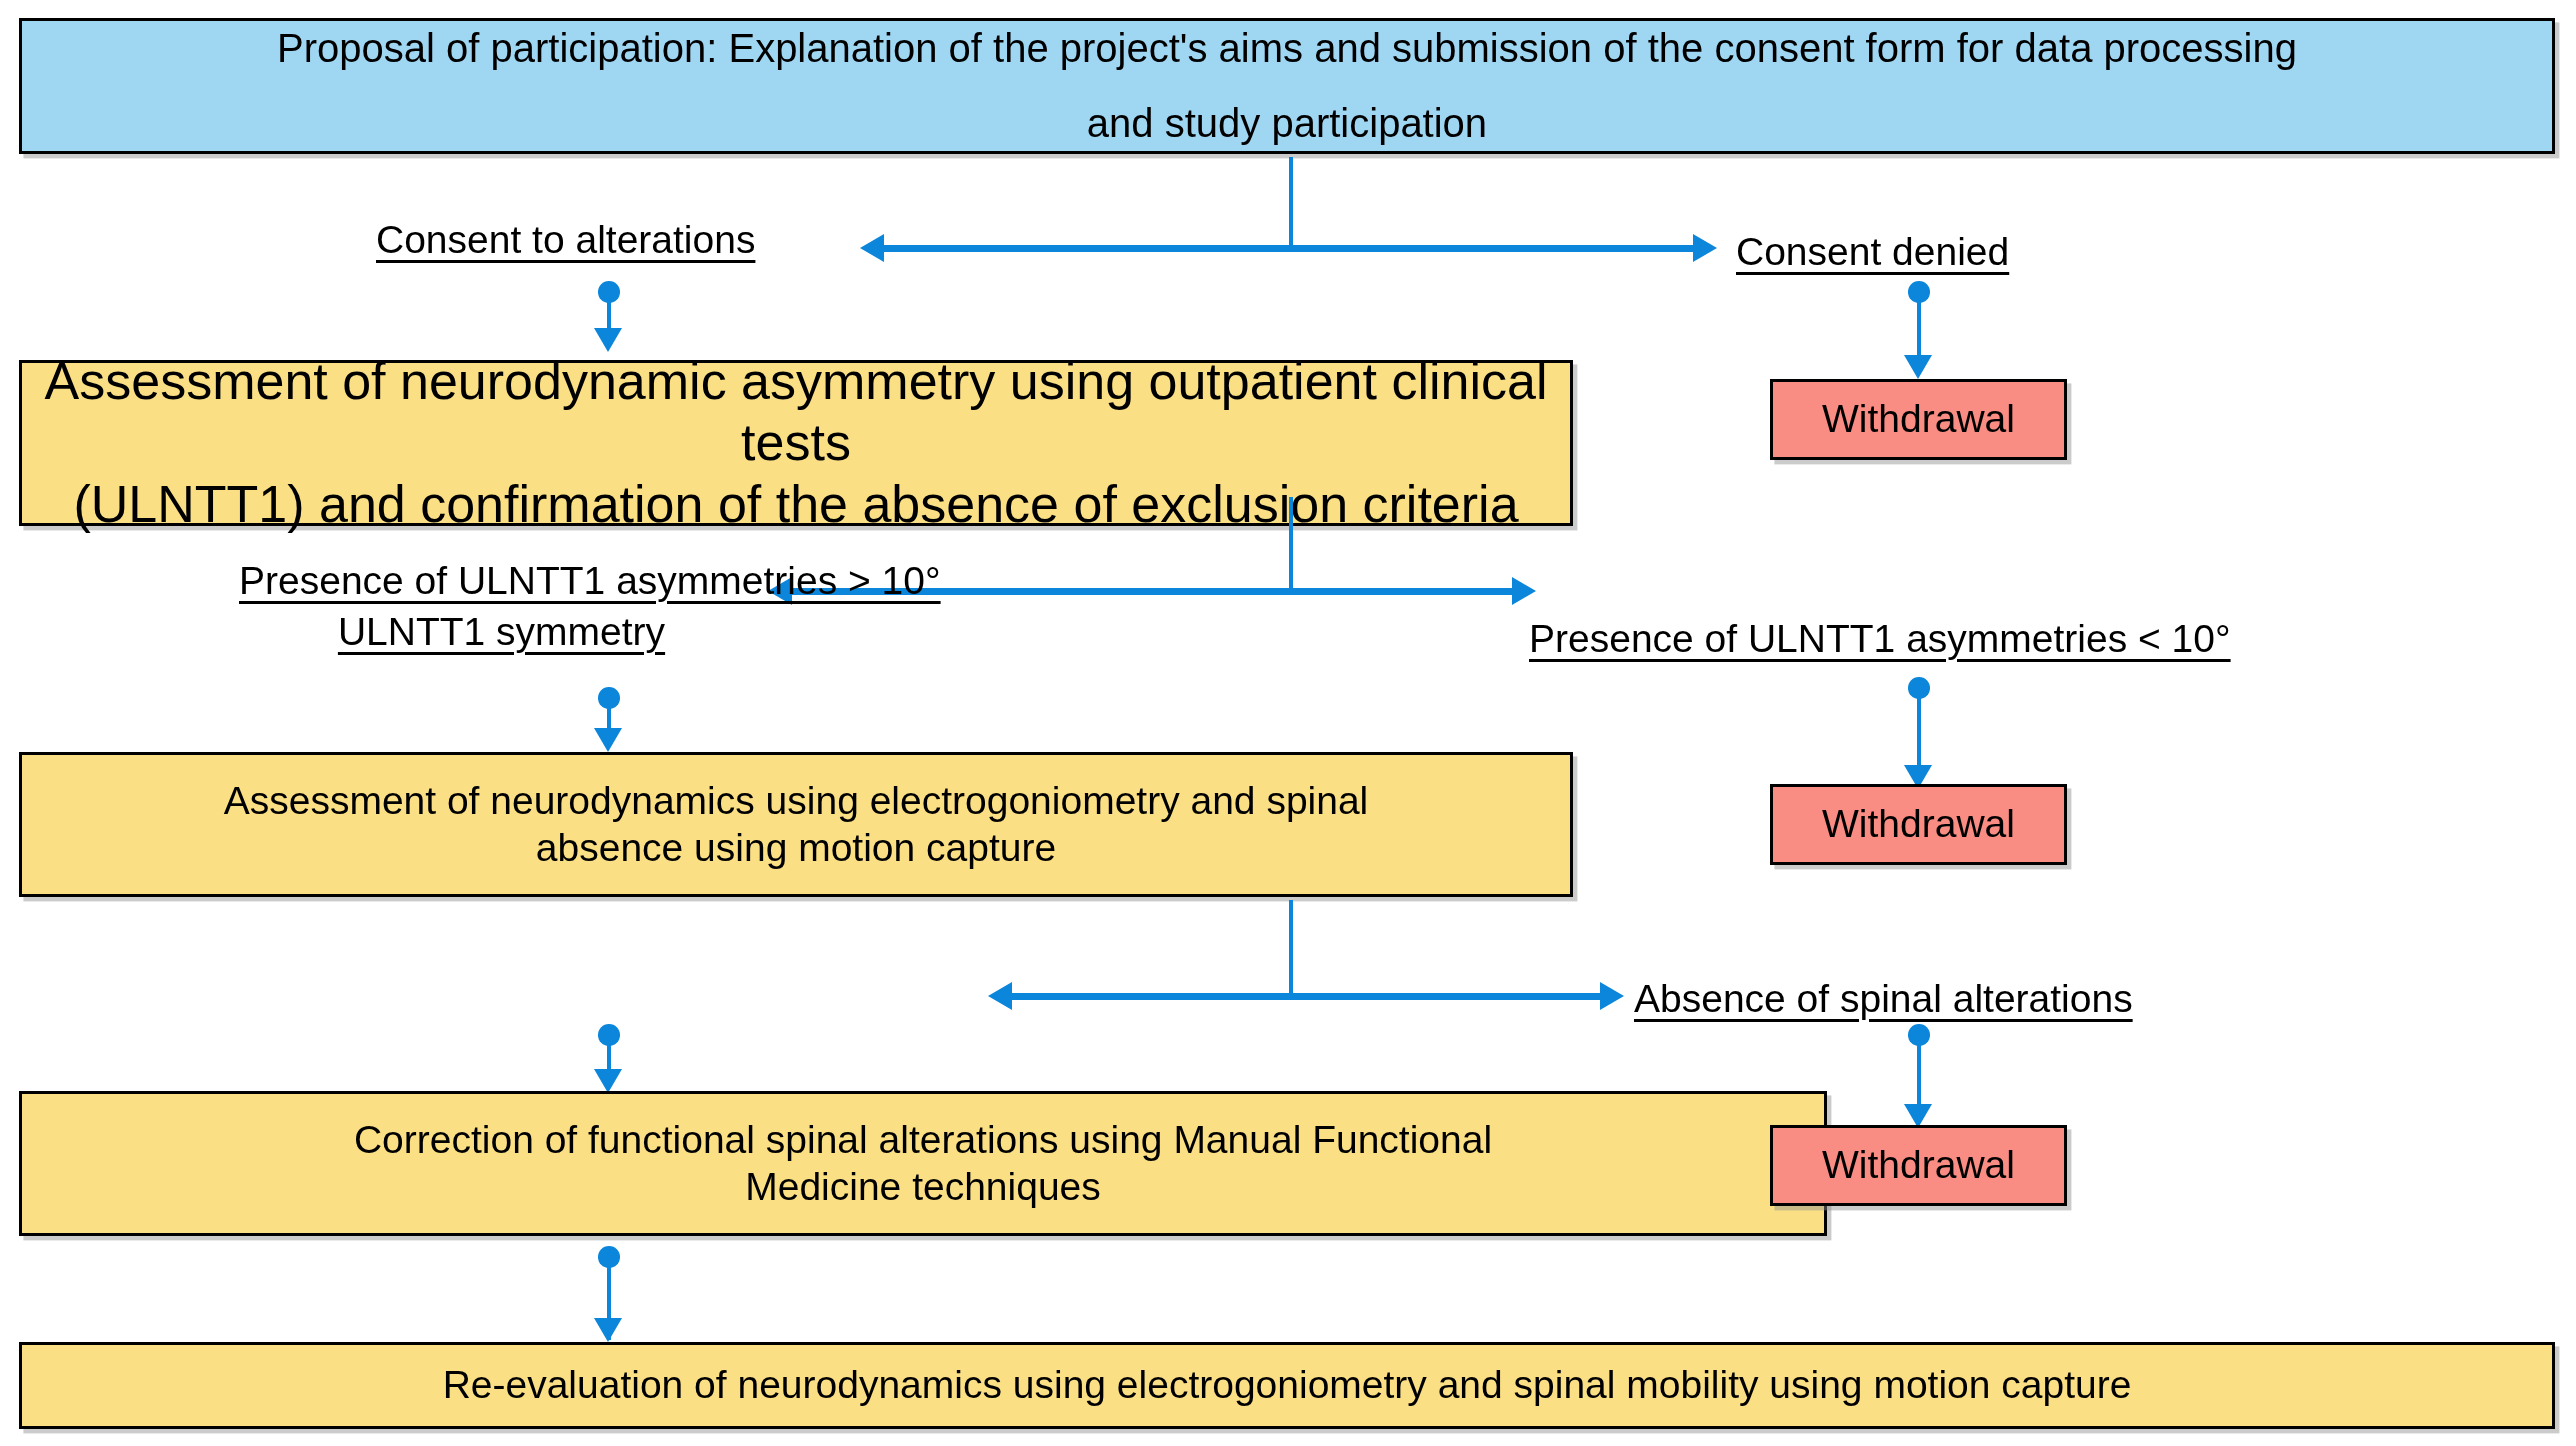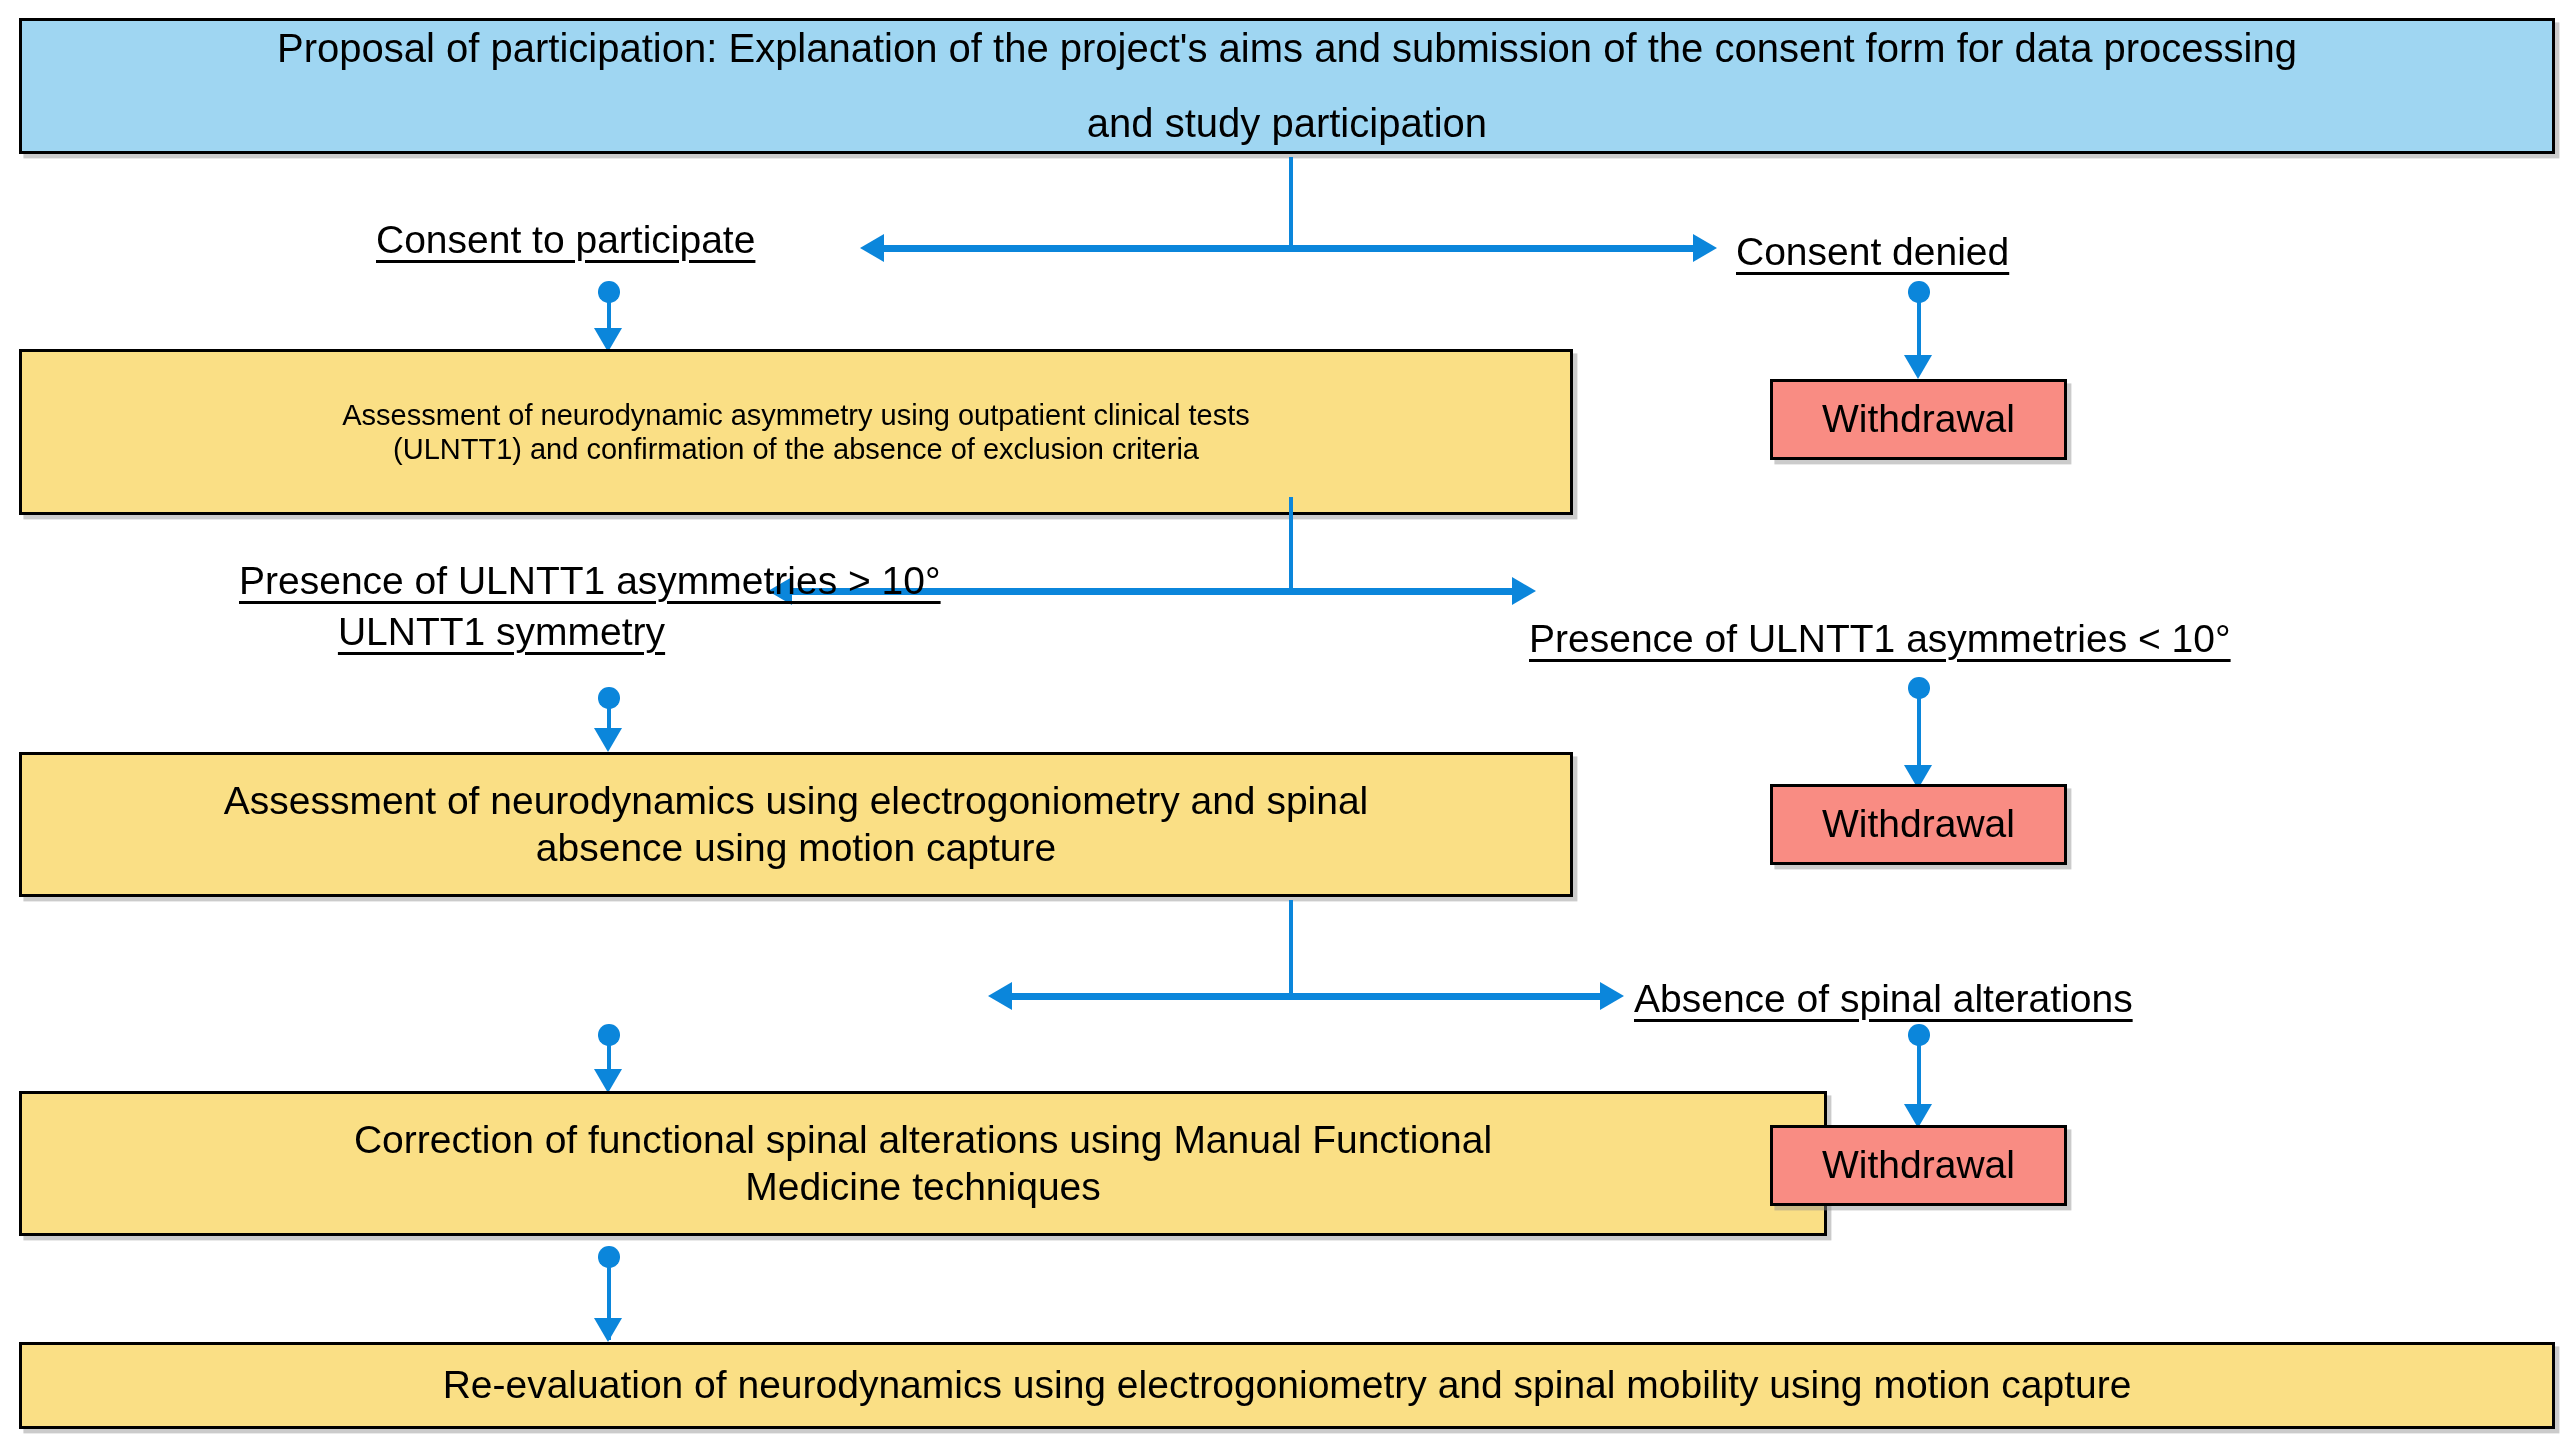--- a/index.html
+++ b/index.html
@@ -107,36 +107,36 @@
     <span>and study participation</span>
   </div>
 
   <div class="vline" style="left:1289px; top:157px; height:92px;"></div>
 
   <div class="hline" style="left:884px; top:245px; width:809px;"></div>
   <div class="arrow-left" style="left:860px; top:234px;"></div>
   <div class="arrow-right" style="left:1693px; top:234px;"></div>
 
   <div class="decision" style="left:376px; top:215px;">
-    <span class="u">Consent to participate</span>
+    <span class="u">Consent to alterations</span>
   </div>
 
   <div class="decision right-al" style="left:1736px; top:215px;">
     <span class="u">Consent denied</span>
   </div>
 
   <div class="dot" style="left:598px; top:281px;"></div>
   <div class="vline" style="left:607px; top:286px; height:58px;"></div>
   <div class="arrow-down" style="left:594px; top:328px;"></div>
 
   <div class="dot" style="left:1908px; top:281px;"></div>
   <div class="vline" style="left:1917px; top:286px; height:70px;"></div>
   <div class="arrow-down" style="left:1904px; top:355px;"></div>
 
-  <div class="box box-yellow" style="left:19px; top:349px; width:1554px; height:166px; font-size:29px; flex-direction:column;">
+  <div class="box box-yellow" style="left:19px; top:360px; width:1554px; height:166px; font-size:52px; flex-direction:column;">
     <span>Assessment of neurodynamic asymmetry using outpatient clinical tests</span>
     <span>(ULNTT1) and confirmation of the absence of exclusion criteria</span>
   </div>
 
   <div class="box box-red" style="left:1770px; top:379px; width:297px; height:81px; font-size:39px;">
     <span>Withdrawal</span>
   </div>
 
   <div class="vline" style="left:1289px; top:497px; height:95px;"></div>
   <div class="hline" style="left:792px; top:588px; width:721px;"></div>

